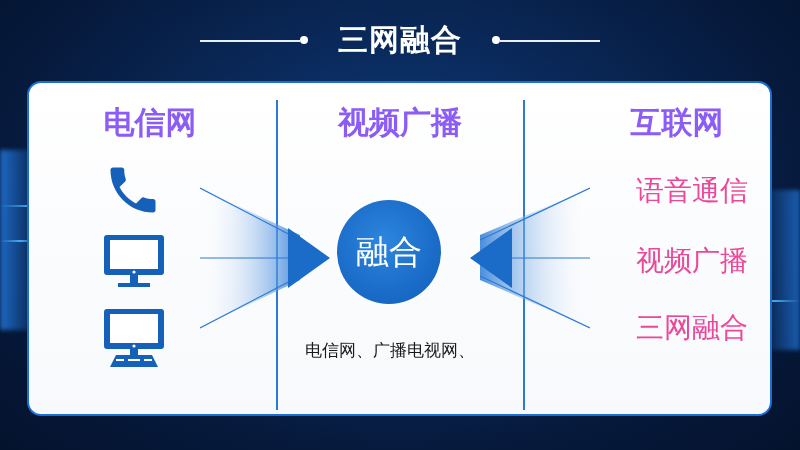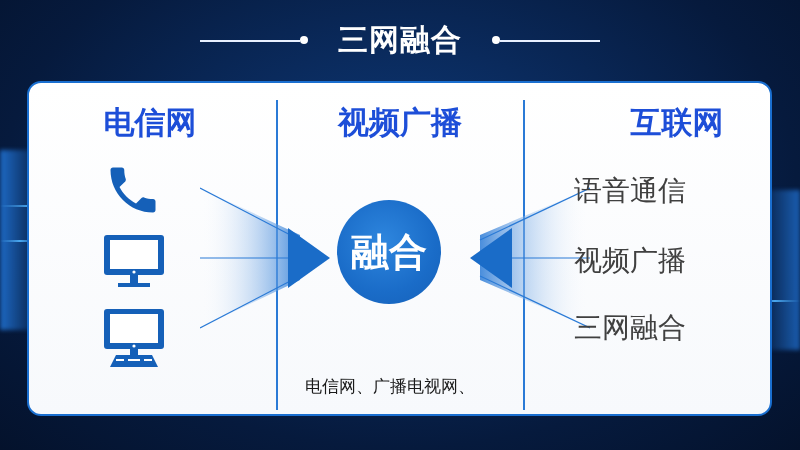--- a/index.html
+++ b/index.html
@@ -16,29 +16,29 @@
   .title-wrap { position:absolute; top:18px; left:0; width:784px; height:44px; }
   .title { position:absolute; left:0; width:800px; top:0; text-align:center; color:#fff; font-size:30px; font-weight:bold; letter-spacing:1px; line-height:44px; }
   .title-line { position:absolute; top:22px; height:1.5px; background:#e8f0ff; }
   .title-dot { position:absolute; top:18px; width:8px; height:8px; border-radius:50%; background:#fff; }
   .card {
     position:absolute; left:27px; top:81px; width:745px; height:335px;
     background: linear-gradient(180deg,#ffffff 0%,#f7f9fc 100%);
     border:2px solid #1a6fd0; border-radius:14px; box-sizing:border-box;
   }
   .divider { position:absolute; top:100px; width:1.5px; height:310px; background:#2a7ad6; }
-  .col-head { position:absolute; top:100px; color:#1d4ed8; font-size:31px; font-weight:bold; text-align:center; line-height:44px; }
+  .col-head { position:absolute; top:100px; color:#8b5cf6; font-size:31px; font-weight:bold; text-align:center; line-height:44px; }
   .icon { position:absolute; }
   .fan { position:absolute; }
   .hub { position:absolute; left:337px; top:200px; width:104px; height:104px; border-radius:50%;
     background: radial-gradient(circle at 45% 40%, #2e86de 0%, #1a6cc8 60%, #1560b8 100%);
     display:flex; align-items:center; justify-content:center; }
-  .hub-label { color:#fff; font-size:38px; font-weight:bold; }
-  .caption { position:absolute; left:300px; top:338px; width:180px; text-align:center; color:#1a1a1a; font-size:17px; line-height:25px;margin-top:36px; }
-  .right-item { position:absolute; left:574px; color:#404040; font-size:28px; line-height:36px; }
+  .hub-label { color:#fff; font-size:33px; font-weight:normal; }
+  .caption { position:absolute; left:300px; top:338px; width:180px; text-align:center; color:#1a1a1a; font-size:17px; line-height:25px; }
+  .right-item { position:absolute; left:636px; color:#ec4899; font-size:28px; line-height:36px; }
 </style>
 </head>
 <body>
 
 <div class="bg-glow-left"></div>
 <div class="bg-glow-right"></div>
 <div class="bg-streak" style="left:0; top:205px; width:60px;"></div>
 <div class="bg-streak" style="left:0; top:240px; width:40px;"></div>
 <div class="bg-streak" style="right:0; top:300px; width:50px;"></div>
 

